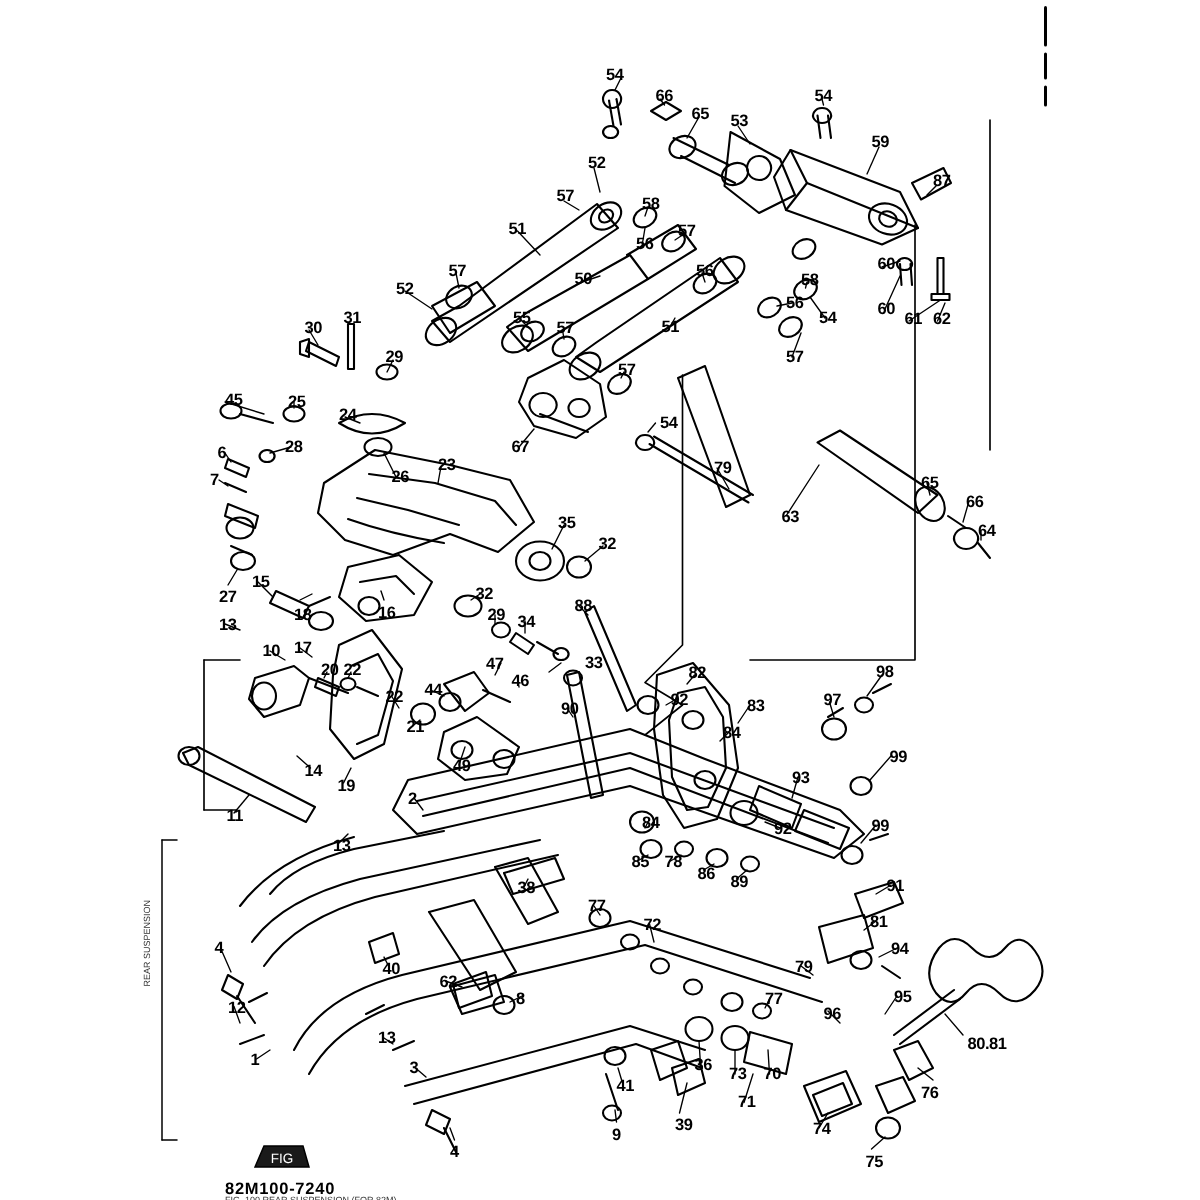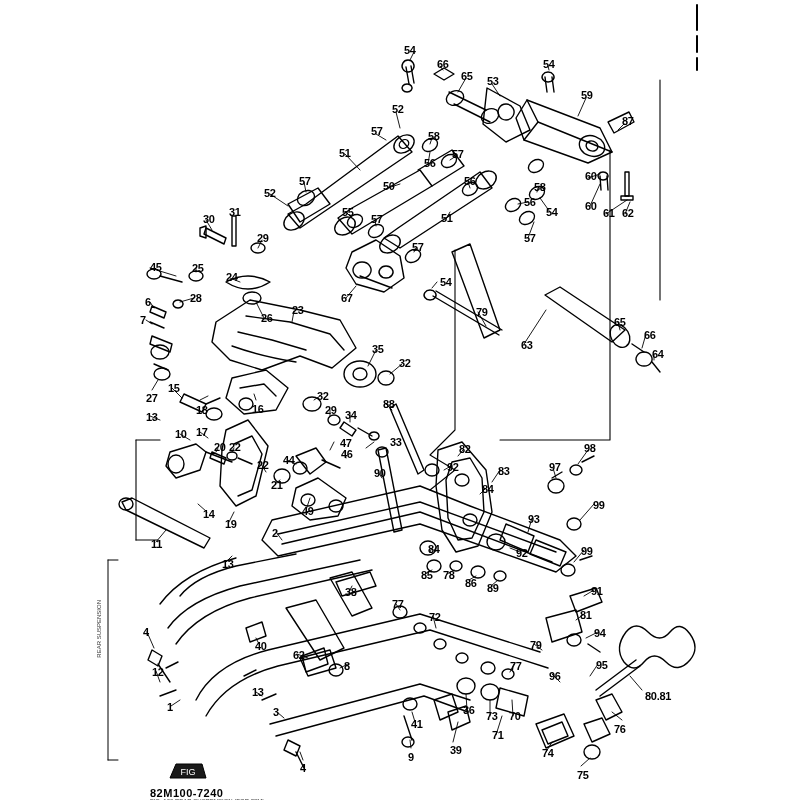--- a/index.html
+++ b/index.html
@@ -527,21 +527,21 @@
       <div class="callout" style="left: 252px; top: 404px;">16</div>
       <div class="callout" style="left: 317px; top: 391px;">32</div>
       <div class="callout" style="left: 325px; top: 405px;">29</div>
       <div class="callout" style="left: 345px; top: 410px;">34</div>
       <div class="callout" style="left: 383px; top: 399px;">88</div>
       <div class="callout" style="left: 146px; top: 412px;">13</div>
       <div class="callout" style="left: 196px; top: 427px;">17</div>
       <div class="callout" style="left: 175px; top: 429px;">10</div>
       <div class="callout" style="left: 214px; top: 442px;">20</div>
       <div class="callout" style="left: 229px; top: 442px;">22</div>
-      <div class="callout" style="left: 340px; top: 438px;">47</div>
+      <div class="callout" style="left: 324px; top: 438px;">47</div>
       <div class="callout" style="left: 341px; top: 449px;">46</div>
       <div class="callout" style="left: 390px; top: 437px;">33</div>
       <div class="callout" style="left: 257px; top: 460px;">22</div>
       <div class="callout" style="left: 283px; top: 455px;">44</div>
       <div class="callout" style="left: 271px; top: 480px;">21</div>
       <div class="callout" style="left: 374px; top: 468px;">90</div>
       <div class="callout" style="left: 447px; top: 462px;">92</div>
       <div class="callout" style="left: 459px; top: 444px;">82</div>
       <div class="callout" style="left: 498px; top: 466px;">83</div>
       <div class="callout" style="left: 482px; top: 484px;">84</div>

